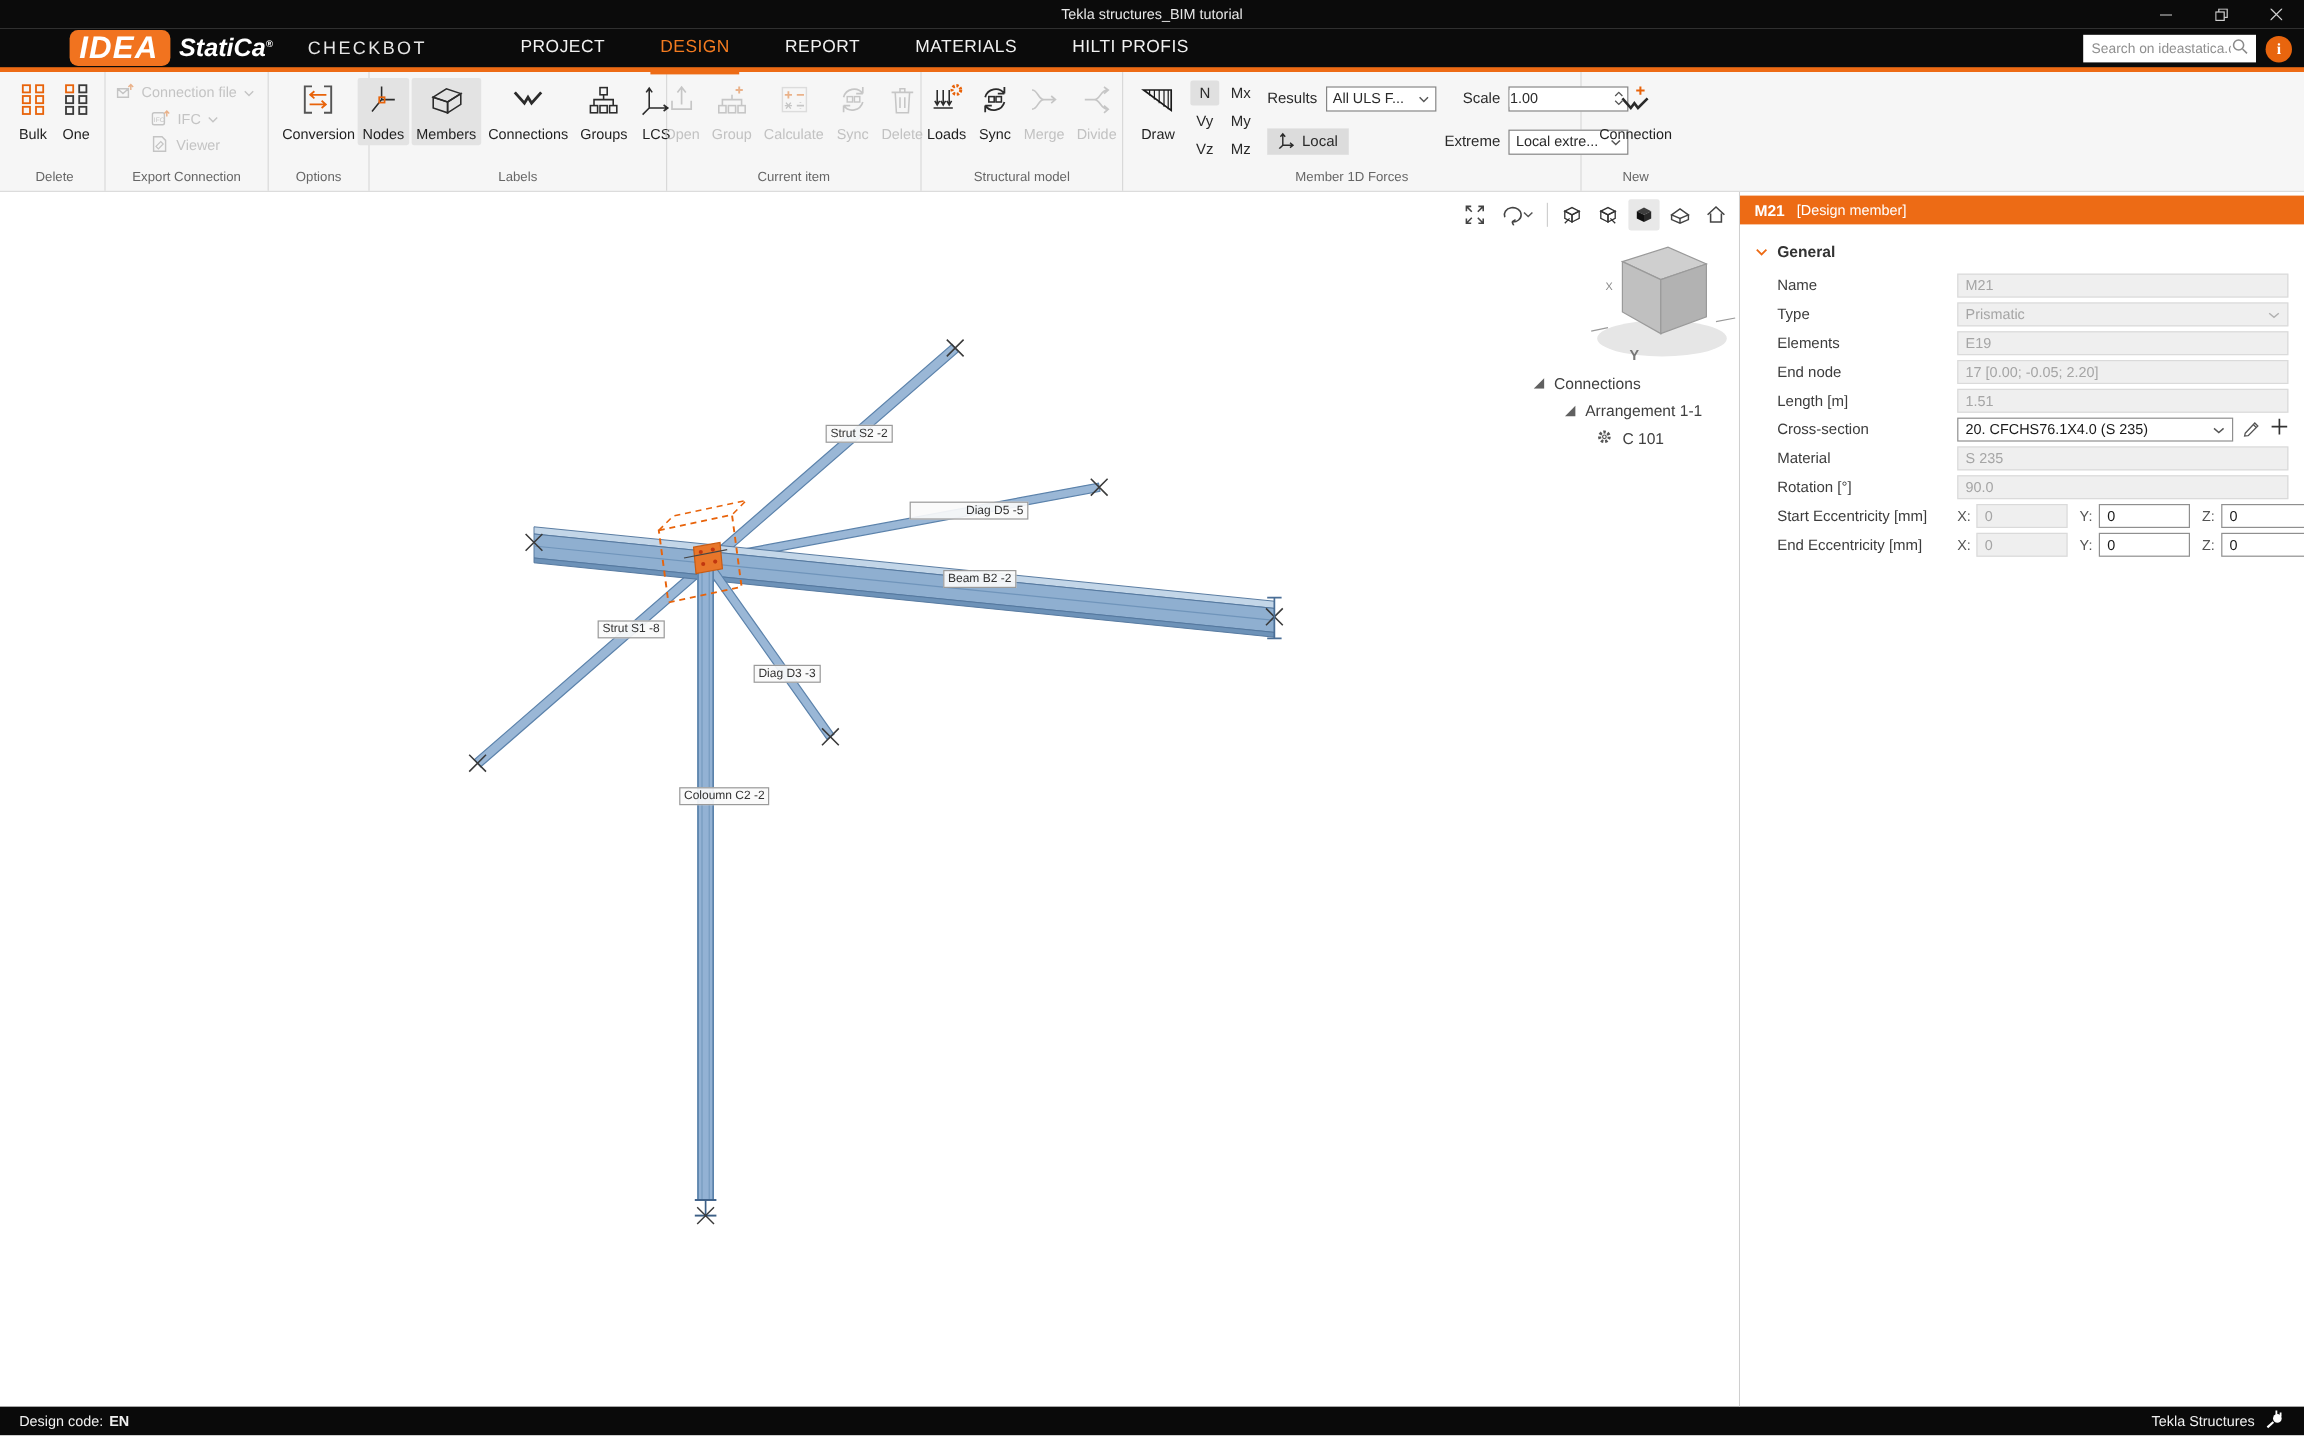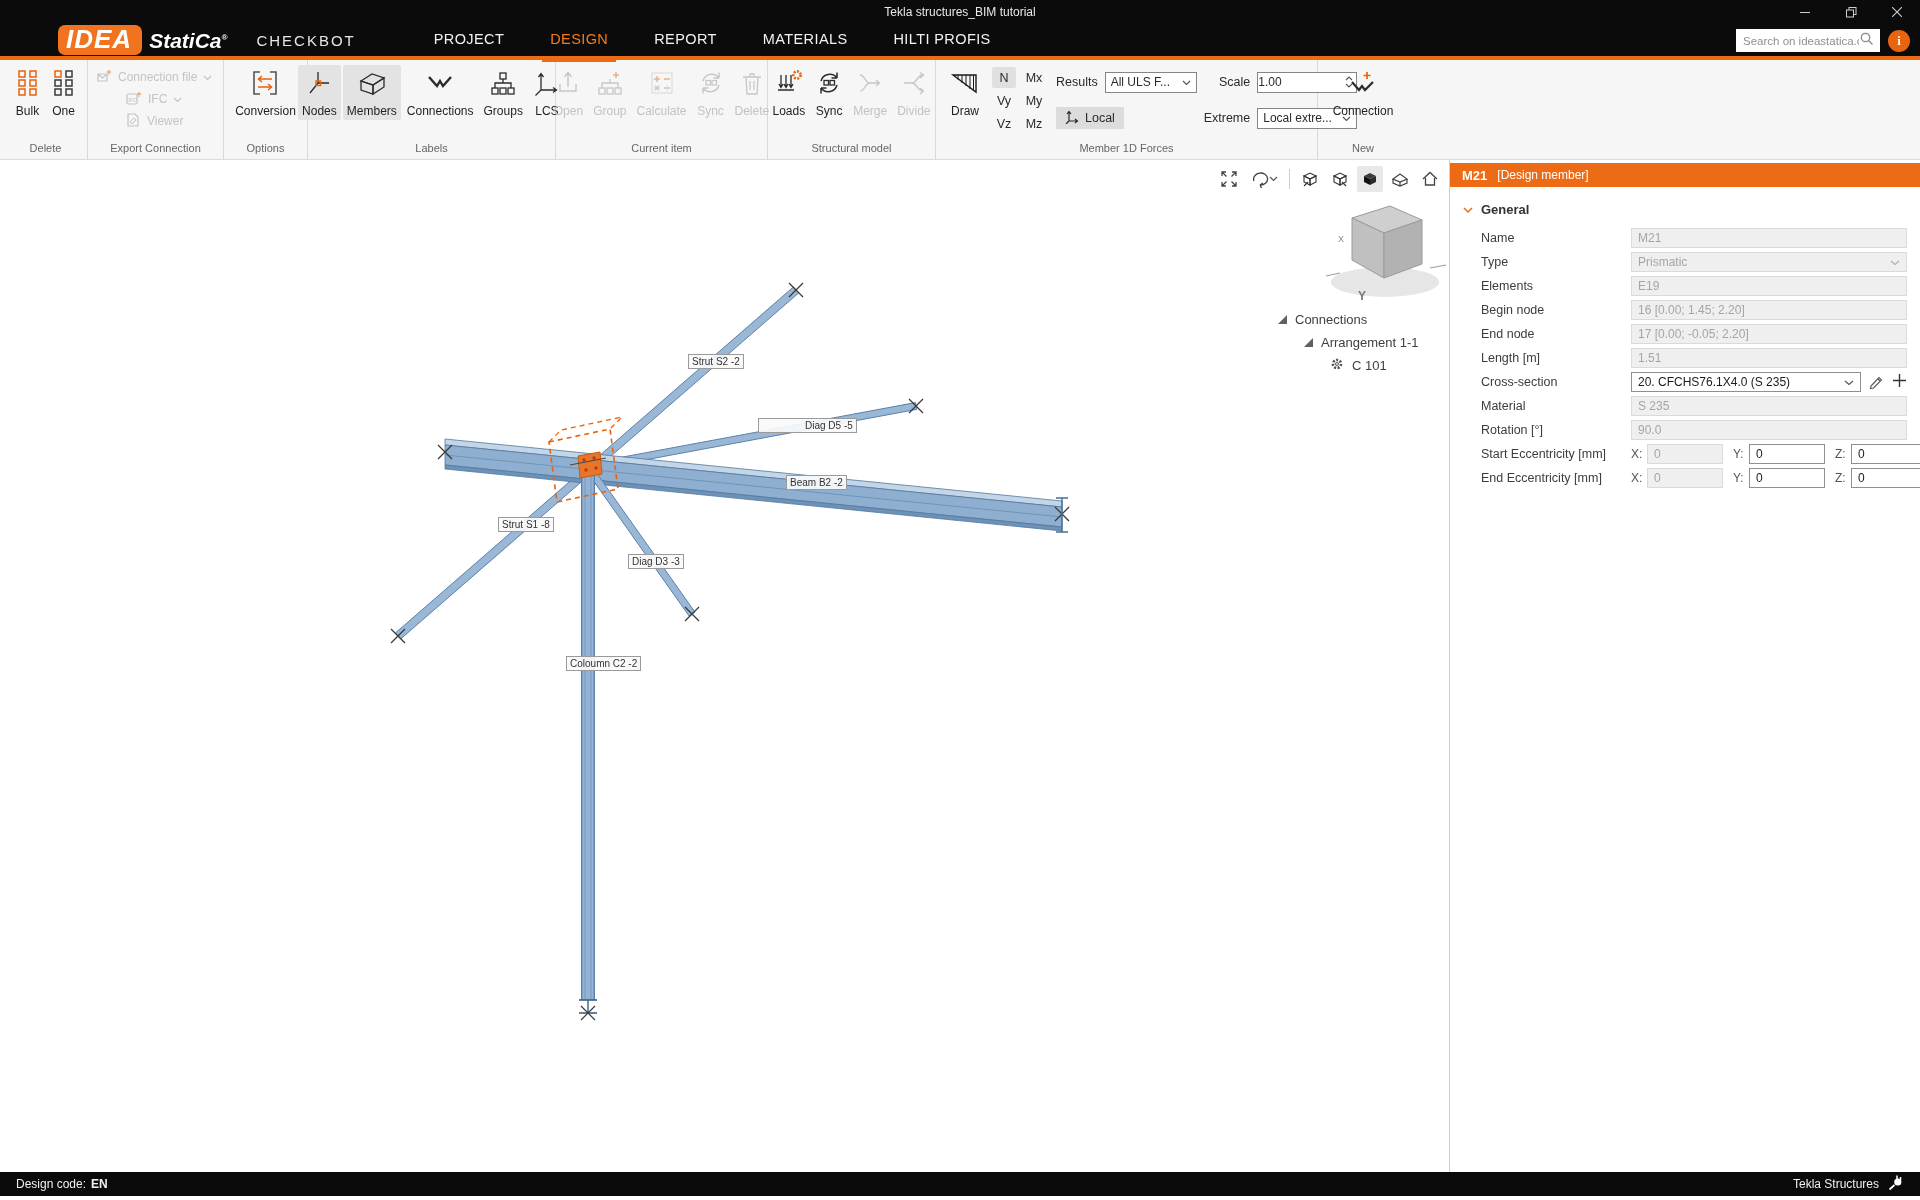--- a/index.html
+++ b/index.html
@@ -600,26 +600,20 @@
             </div>
           </div>
       </div>
       <div class="prow">
         <span class="plabel">Elements</span>
         <div class="pfield">
             <div class="pinput dis">E19</div>
           </div>
       </div>
       <div class="prow">
-        <span class="plabel">Begin node</span>
-        <div class="pfield">
-            <div class="pinput dis">16 [0.00; 1.45; 2.20]</div>
-          </div>
-      </div>
-      <div class="prow">
         <span class="plabel">End node</span>
         <div class="pfield">
             <div class="pinput dis">17 [0.00; -0.05; 2.20]</div>
           </div>
       </div>
       <div class="prow">
         <span class="plabel">Length [m]</span>
         <div class="pfield">
             <div class="pinput dis">1.51</div>
           </div>

